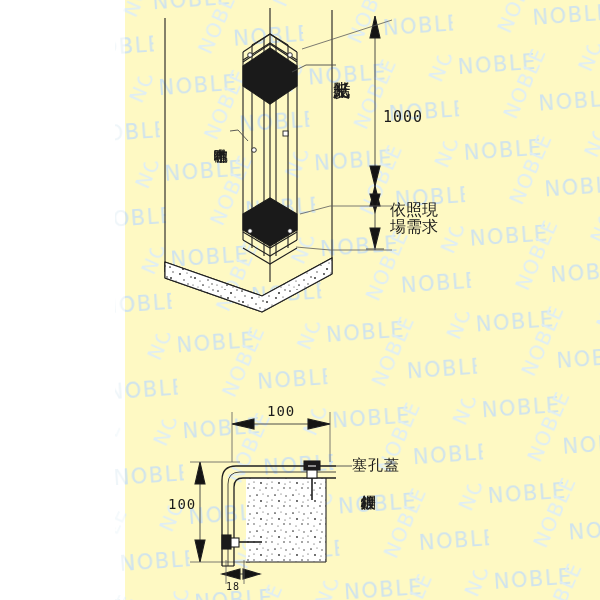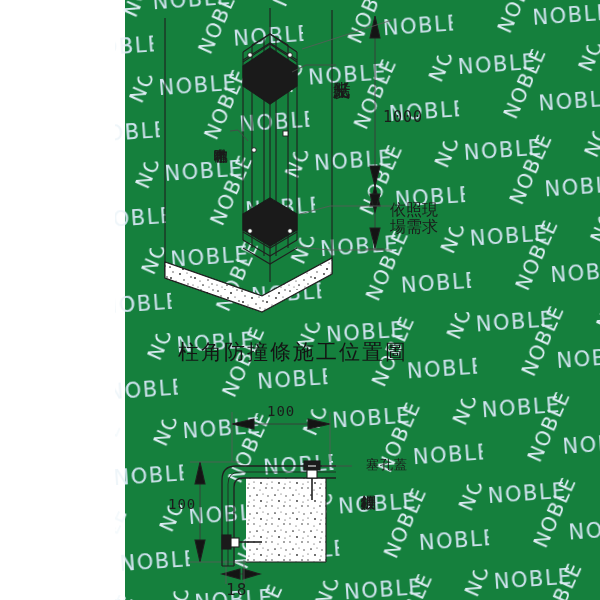--- a/index.html
+++ b/index.html
@@ -5,21 +5,21 @@
 <style>
   html, body {
     margin: 0;
     padding: 0;
     background: #ffffff;
   }
   #page {
     position: relative;
     width: 600px;
     height: 600px;
-    background: #15803d;
+    background: #fef9c3;
     overflow: hidden;
     font-family: "DejaVu Sans", "Liberation Sans", sans-serif;
   }
 
   
   #watermark {
     position: absolute;
     inset: 0;
     z-index: 1;
     pointer-events: none;
@@ -252,25 +252,24 @@
 
   <div class="lbl vert" style="left:214px; top:138px; font-size:14px;">本體咖啡色</div>
 
   <div class="lbl num" style="left:383px; top:110px; font-size:15px;">1000</div>
 
   <div class="lbl" style="left:390px; top:202px; font-size:16px; display:flex; flex-direction:column; gap:1px;">
     <span>依照現</span>
     <span>場需求</span>
   </div>
 
-  <div class="title" style="left:178px; top:338px; font-size:21px;">柱角防撞條施工位置圖</div>
 
   <div class="lbl num" style="left:267px; top:404px; font-size:14px;">100</div>
 
   <div class="lbl num" style="left:168px; top:497px; font-size:14px;">100</div>
 
-  <div class="lbl num" style="left:226px; top:582px; font-size:16px;">18</div>
-
-  <div class="lbl" style="left:366px; top:458px; font-size:13px; letter-spacing:1px;">塞孔蓋</div>
+  <div class="lbl num" style="left:226px; top:582px; font-size:10px;">18</div>
+
+  <div class="lbl" style="left:352px; top:458px; font-size:15px; letter-spacing:1px;">塞孔蓋</div>
 
   <div class="lbl vert" style="left:360px; top:483px; font-size:15px;">鍍鋅鋼板</div>
 
 </div>
 
 </body></html>

